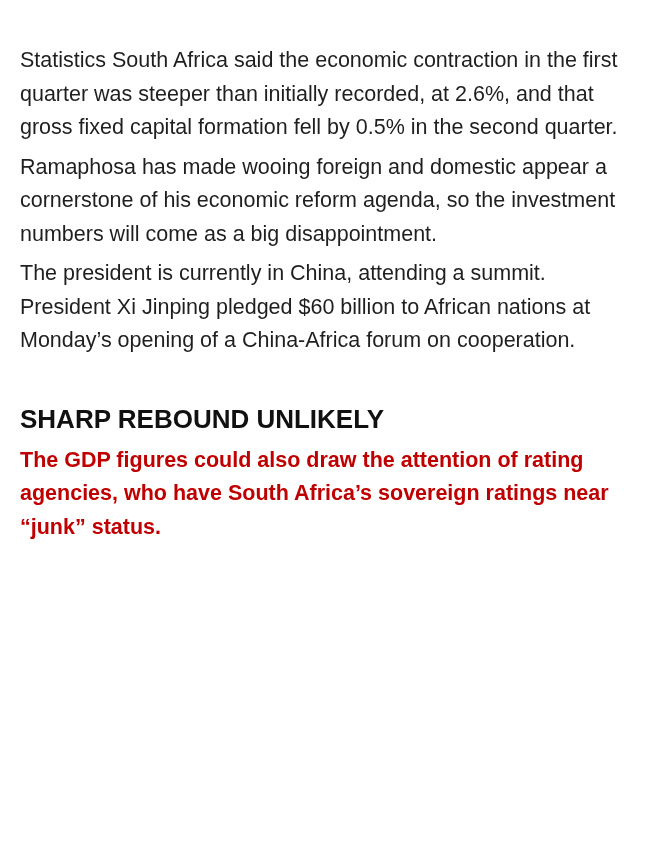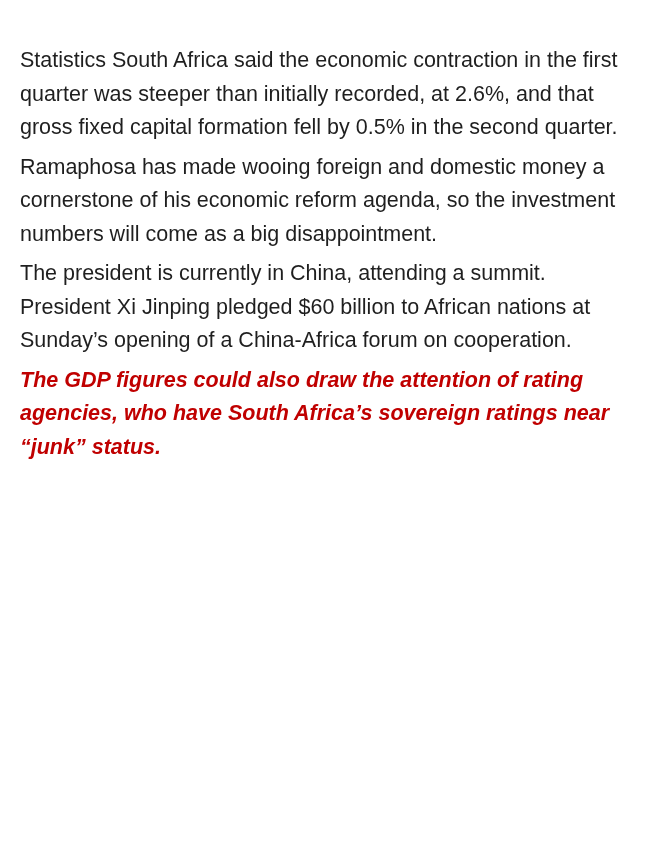--- a/index.html
+++ b/index.html
@@ -31,34 +31,34 @@
       margin: 44px 0 8px 0;
       font-size: 26px;
       line-height: 34px;
       font-weight: 700;
       color: #111111;
       letter-spacing: 0px;
     }
     .highlight-para {
       font-weight: 700;
       color: #c00000;
-      font-style: italic;
     }
   </style>
 </head>
 <body>
 
 <div class="page">
   <div class="text-col">
 
     <p class="body-para">Statistics South Africa said the economic contraction in the first quarter was steeper than initially recorded, at 2.6%, and that gross fixed capital formation fell by 0.5% in the second quarter.</p>
 
-    <p class="body-para">Ramaphosa has made wooing foreign and domestic money a cornerstone of his economic reform agenda, so the investment numbers will come as a big disappointment.</p>
+    <p class="body-para">Ramaphosa has made wooing foreign and domestic appear a cornerstone of his economic reform agenda, so the investment numbers will come as a big disappointment.</p>
 
 
-    <p class="body-para">The president is currently in China, attending a summit. President Xi Jinping pledged $60 billion to African nations at Sunday’s opening of a China-Africa forum on cooperation.</p>
+    <p class="body-para">The president is currently in China, attending a summit. President Xi Jinping pledged $60 billion to African nations at Monday’s opening of a China-Africa forum on cooperation.</p>
 
+    <h1 class="section-heading">SHARP REBOUND UNLIKELY</h1>
 
 
     <p class="body-para highlight-para">The GDP figures could also draw the attention of rating agencies, who have South Africa’s sovereign ratings near “junk” status.</p>
 
   </div>
 </div>
 
 </body></html>

